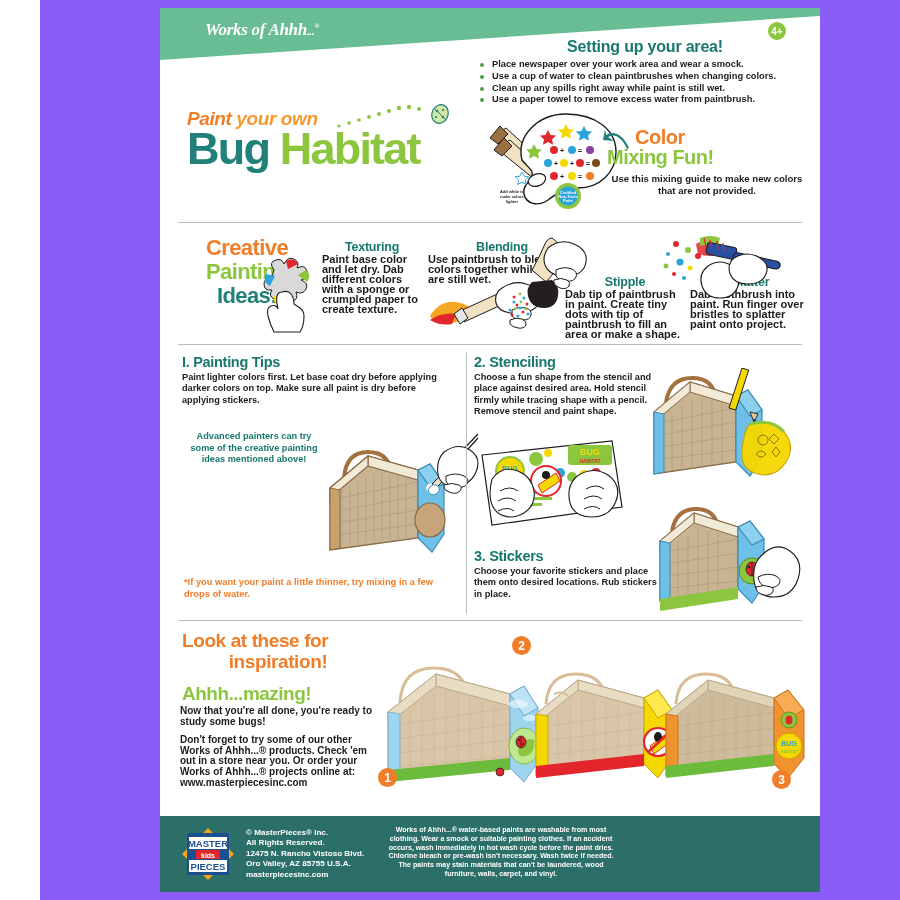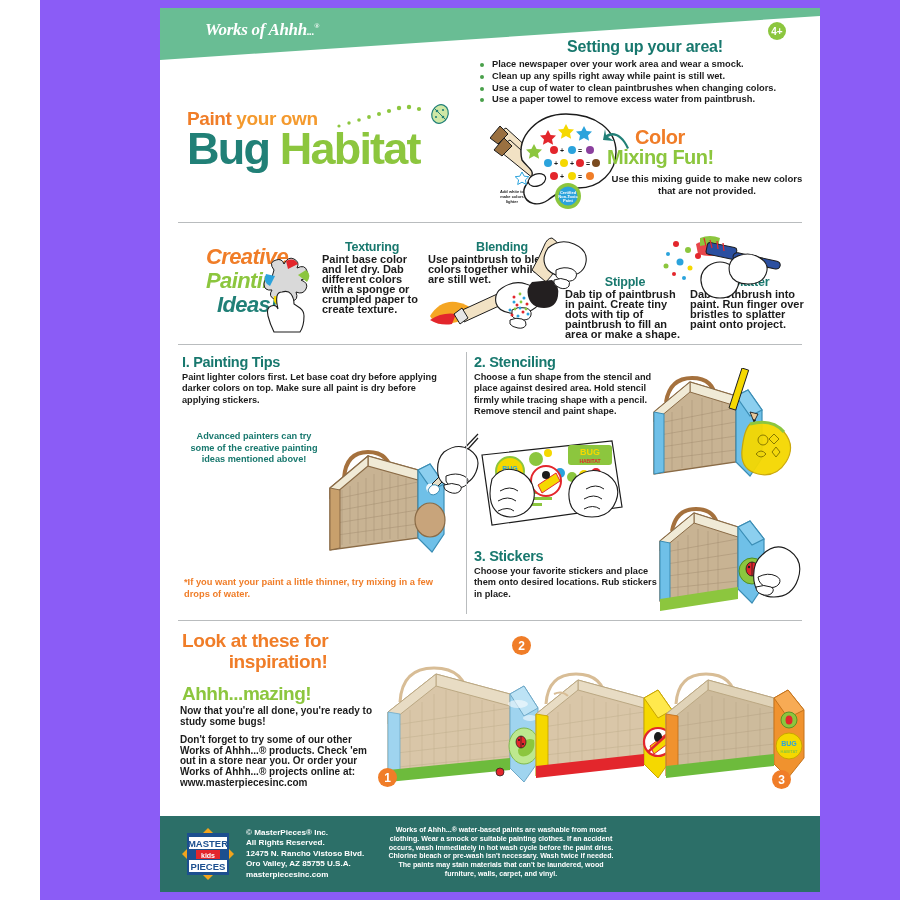--- a/index.html
+++ b/index.html
@@ -77,20 +77,21 @@
     position: absolute; left: 2px; top: 4px;
     width: 4px; height: 4px; border-radius: 50%;
     background: #49a04a;
   }
 
   
   .hero-title { position: absolute; left: 27px; top: 100px; }
   .hero-pyo {
     font-size: 19px; font-weight: bold;
     letter-spacing: -0.4px;
+    font-style: italic;
   }
   .hero-pyo .c-orange { color: #f07d28; }
   .hero-pyo .c-orange2 { color: #f49a2e; }
   .hero-main {
     font-size: 45px; font-weight: bold;
     letter-spacing: -1.8px; line-height: 46px;
     margin-top: -4px;
   }
   .hero-main .c-teal { color: #218077; }
   .hero-main .c-green { color: #8cc63e; }
@@ -115,21 +116,21 @@
     line-height: 12px; text-align: center;
   }
 
   
   .divider {
     position: absolute; left: 18px;
     width: 624px; height: 1px; background: #b9bcbe;
   }
 
   
-  .cpi-title { position: absolute; left: 22px; top: 237px; width: 130px; text-align: center; font-style: italic; }
+  .cpi-title { position: absolute; left: 22px; top: 228px; width: 130px; text-align: center; }
   .cpi-title div { font-size: 22px; font-weight: bold; letter-spacing: -0.6px; line-height: 24px; }
   .cpi-title .t1 { color: #f07d28; }
   .cpi-title .t2 { color: #8cc63e; }
   .cpi-title .t3 { color: #218077; }
 
   .tech { position: absolute; }
   .tech h3 {
     font-size: 12.5px; font-weight: bold; color: #18786e;
     letter-spacing: -0.2px; text-align: center;
   }
@@ -228,22 +229,22 @@
     <div class="hdr-band"></div>
     <div class="brand-logo">
       <span>Works of Ahhh</span><span class="sml">...</span><span class="reg">®</span>
     </div>
     <div class="age-badge">4+</div>
 
     <div class="setup">
       <h2>Setting up your area!</h2>
       <ul>
         <li>Place newspaper over your work area and wear a smock.</li>
+        <li>Use a cup of water to clean paintbrushes when changing colors.</li>
         <li>Clean up any spills right away while paint is still wet.</li>
-        <li>Use a cup of water to clean paintbrushes when changing colors.</li>
         <li>Use a paper towel to remove excess water from paintbrush.</li>
       </ul>
     </div>
 
     <div class="hero-title">
       <div class="hero-pyo">
         <span class="c-orange">Paint</span>
         <span class="c-orange2">your own</span>
       </div>
       <div class="hero-main">

